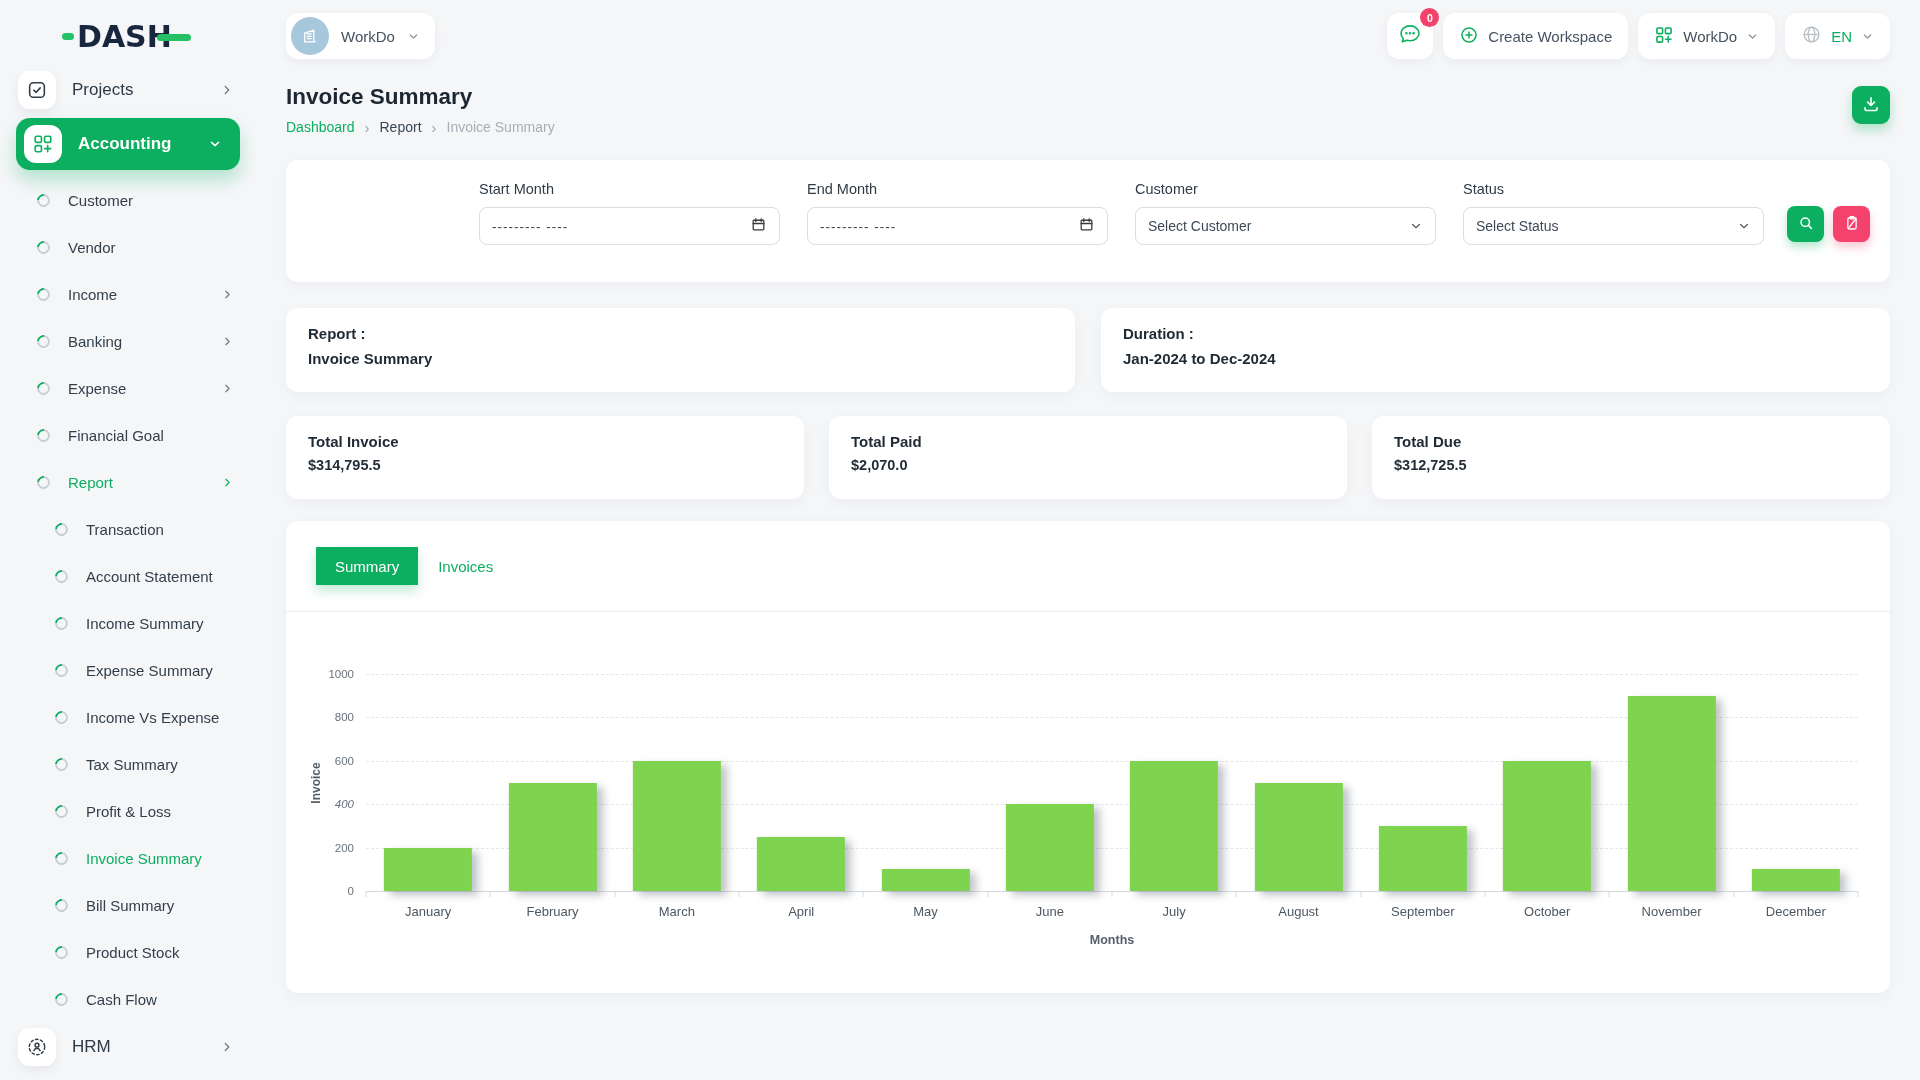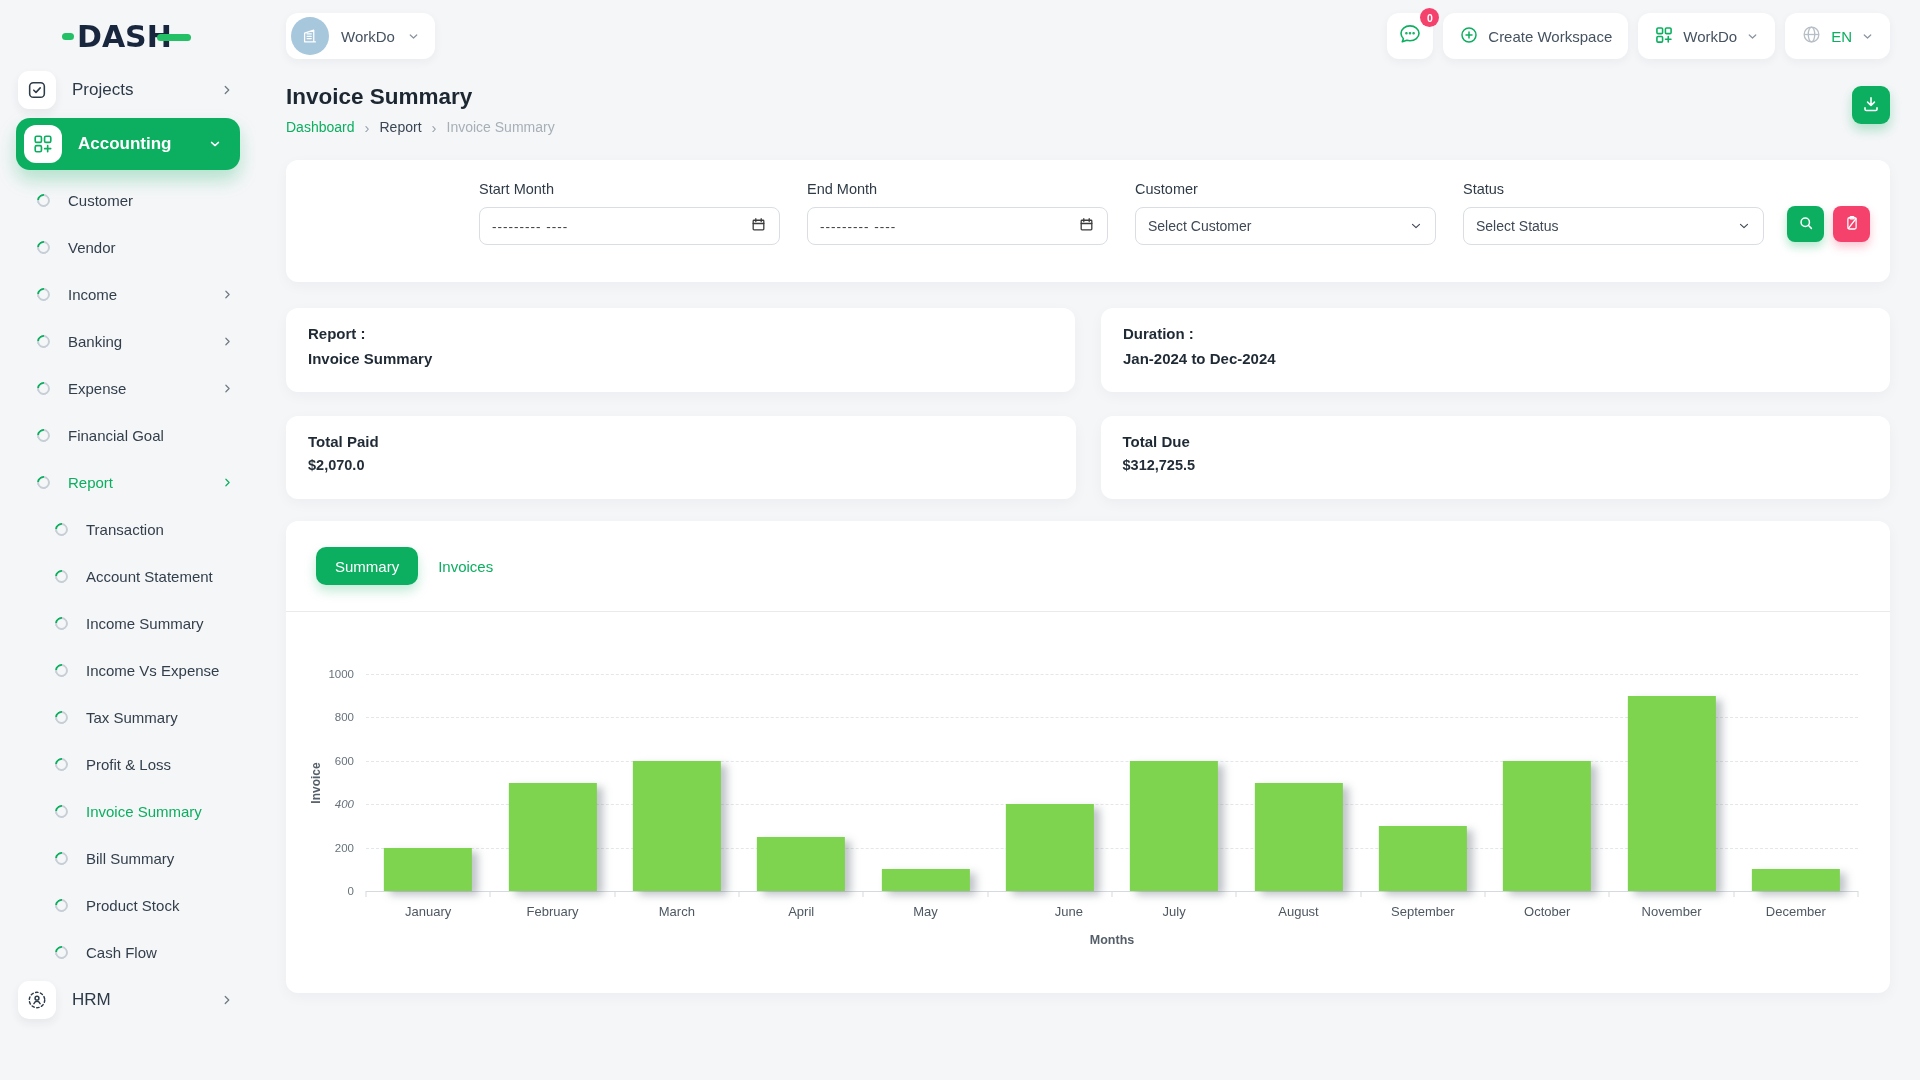--- a/index.html
+++ b/index.html
@@ -90,21 +90,21 @@
   .duo-value{font-size:15px;font-weight:700;color:#1f2a35;margin-top:8px;}
 
   .stats-row{display:flex;gap:25px;margin-top:24px;}
   .stat-card{flex:1;height:83px;padding:17px 22px;}
   .stat-label{font-size:15px;font-weight:700;color:#1f2a35;}
   .stat-value{font-size:14.5px;font-weight:700;color:#232e39;margin-top:7px;}
 
   
   .chart-card{margin-top:22px;height:472px;padding-top:26px;}
   .tabs{display:flex;align-items:center;padding-left:30px;gap:20px;}
-  .tab-active{background:var(--green);color:#fff;font-size:15px;height:38px;padding:0 19px;border-radius:10px;
+  .tab-active{background:var(--green);color:#fff;font-size:15px;height:38px;padding:0 19px;border-radius:0;
         display:flex;align-items:center;box-shadow:0 6px 12px rgba(12,175,96,.25);cursor:pointer;border:none;}
   .tab-link{color:var(--green);font-size:15px;cursor:pointer;background:none;border:none;}
   .tabs-divider{margin-top:26px;border-top:1px solid #e8ebee;}
 
   .chart-area{position:relative;margin:62px 32px 0 80px;height:217px;}
   .gl{position:absolute;left:0;right:0;height:0;border-top:1px dashed #e4e7ea;z-index:1;}
   .gl.base{border-top:1px solid #d5dade;}
   .ytick{position:absolute;right:calc(100% + 12px);transform:translateY(-50%);font-size:11.5px;color:#67727c;white-space:nowrap;}
   .ylabel{position:absolute;left:-50px;top:50%;transform:translate(-50%,-50%) rotate(-90deg);
         font-size:12px;font-weight:700;color:#555f69;white-space:nowrap;}
@@ -212,20 +212,24 @@
         <span class="ring"></span>
         <span class="s-label">Transaction</span>
       </div>
     <div class="s-item sub sub2">
         <span class="ring"></span>
         <span class="s-label">Account Statement</span>
       </div>
     <div class="s-item sub sub2">
         <span class="ring"></span>
         <span class="s-label">Income Summary</span>
+      </div>
+    <div class="s-item sub sub2">
+        <span class="ring"></span>
+        <span class="s-label">Expense Summary</span>
       </div>
     <div class="s-item sub sub2">
         <span class="ring"></span>
         <span class="s-label">Income Vs Expense</span>
       </div>
     <div class="s-item sub sub2">
         <span class="ring"></span>
         <span class="s-label">Tax Summary</span>
       </div>
     <div class="s-item sub sub2">
@@ -435,20 +439,24 @@
           <div class="duo-label">Report :</div>
           <div class="duo-value">Invoice Summary</div>
         </div>
         <div class="card duo-card">
           <div class="duo-label">Duration :</div>
           <div class="duo-value">Jan-2024 to Dec-2024</div>
         </div>
       </div>
 
       <div class="stats-row">
+        <div class="card stat-card">
+          <div class="stat-label">Total Invoice</div>
+          <div class="stat-value">$314,795.5</div>
+        </div>
         <div class="card stat-card">
           <div class="stat-label">Total Paid</div>
           <div class="stat-value">$2,070.0</div>
         </div>
         <div class="card stat-card">
           <div class="stat-label">Total Due</div>
           <div class="stat-value">$312,725.5</div>
         </div>
       </div>
 
@@ -491,21 +499,21 @@
             <div class="xl" style="left: 4.16667%;">January</div>
             <div class="bar" style="left: 12.5%; width: 5.91667%; height: 50%; background: rgb(126, 211, 79);"></div>
             <div class="xl" style="left: 12.5%;">February</div>
             <div class="bar" style="left: 20.8333%; width: 5.91667%; height: 60%; background: rgb(126, 211, 79);"></div>
             <div class="xl" style="left: 20.8333%;">March</div>
             <div class="bar" style="left: 29.1667%; width: 5.91667%; height: 25%; background: rgb(126, 211, 79);"></div>
             <div class="xl" style="left: 29.1667%;">April</div>
             <div class="bar" style="left: 37.5%; width: 5.91667%; height: 10%; background: rgb(126, 211, 79);"></div>
             <div class="xl" style="left: 37.5%;">May</div>
             <div class="bar" style="left: 45.8333%; width: 5.91667%; height: 40%; background: rgb(126, 211, 79);"></div>
-            <div class="xl" style="left: 45.8333%; margin-left: 19px;">June</div>
+            <div class="xl" style="left: 45.8333%;">June</div>
             <div class="bar" style="left: 54.1667%; width: 5.91667%; height: 60%; background: rgb(126, 211, 79);"></div>
             <div class="xl" style="left: 54.1667%;">July</div>
             <div class="bar" style="left: 62.5%; width: 5.91667%; height: 50%; background: rgb(126, 211, 79);"></div>
             <div class="xl" style="left: 62.5%;">August</div>
             <div class="bar" style="left: 70.8333%; width: 5.91667%; height: 30%; background: rgb(126, 211, 79);"></div>
             <div class="xl" style="left: 70.8333%;">September</div>
             <div class="bar" style="left: 79.1667%; width: 5.91667%; height: 60%; background: rgb(126, 211, 79);"></div>
             <div class="xl" style="left: 79.1667%;">October</div>
             <div class="bar" style="left: 87.5%; width: 5.91667%; height: 90%; background: rgb(126, 211, 79);"></div>
             <div class="xl" style="left: 87.5%;">November</div>

